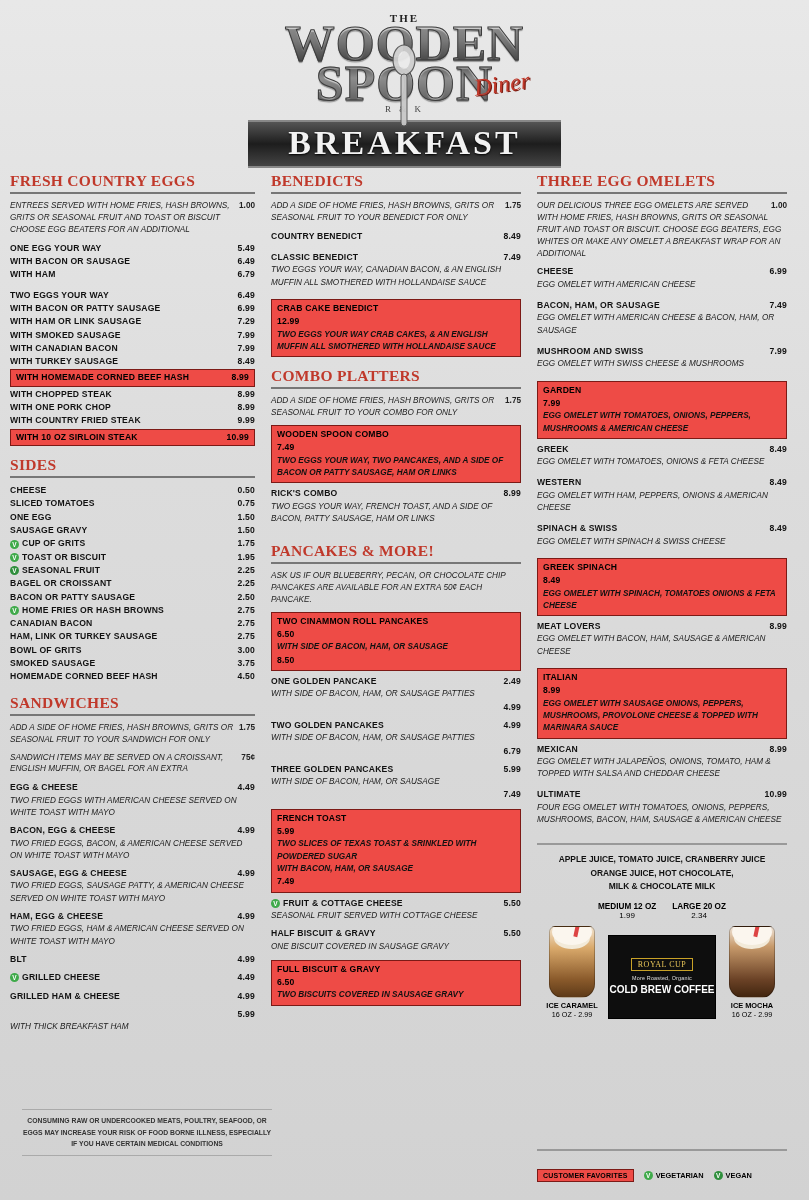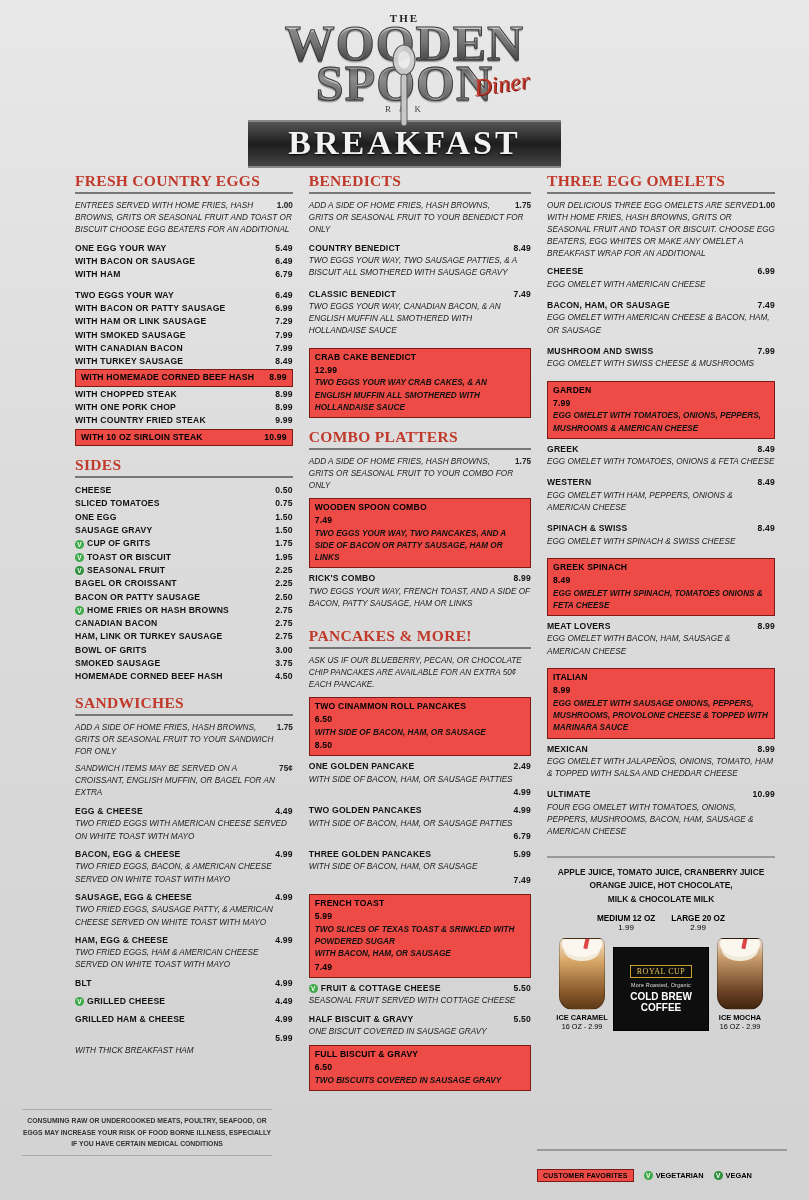--- a/index.html
+++ b/index.html
@@ -73,23 +73,22 @@
     padding: 2px 40px 4px 40px;
     border-top: 2px solid #888;
     border-bottom: 2px solid #888;
     text-shadow: 0 1px 2px #000;
     transform: skewX(-4px);
   }
 
   
   .columns {
     display: flex;
-    padding: 0 34px;
+    padding: 0 10px;
     gap: 16px;
-    margin-left: 41px;
   }
   .col { width: 245px; }
   .col.mid { width: 250px; }
   .col.right { width: 250px; }
 
   h2.sec {
     font-family: "Liberation Serif", serif;
     color: #c0392b;
     font-size: 15.5px;
     font-weight: bold;
@@ -180,21 +179,21 @@
     width: 40px; height: 26px; background: #fbf6ee; border-radius: 50%;
     box-shadow: 0 6px 0 -2px #f2ead9;
   }
   .cup .straw {
     position: absolute; top: -16px; left: 26px; width: 4px; height: 26px;
     background: #d44; transform: rotate(12deg);
   }
   .cup .lbl { font-size: 7.4px; font-weight: bold; margin-top: 3px; }
   .cup .lbl2 { font-size: 7.2px; }
   .brewbox {
-    width: 96px; height: 84px; background: #0e0e0e; color: #fff;
+    width: 108px; height: 84px; background: #0e0e0e; color: #fff;
     display: flex; flex-direction: column; align-items: center; justify-content: center;
     border: 1px solid #000;
   }
   .brewbox .rc {
     border: 1px solid #c9a227; color: #e8c558; font-family: "Liberation Serif", serif;
     font-size: 8px; padding: 1px 6px; margin-bottom: 4px; letter-spacing: .5px;
   }
   .brewbox .tiny { font-size: 5.4px; letter-spacing: .2px; opacity: .85; }
   .brewbox .cb { font-size: 10px; font-weight: bold; line-height: 1.1; margin-top: 3px; }
 
@@ -466,21 +465,20 @@
       <div class="note">
         <span class="pr">1.75</span>
         <span>ADD A SIDE OF HOME FRIES, HASH BROWNS, GRITS OR SEASONAL FRUIT TO YOUR BENEDICT FOR ONLY</span>
       </div>
       <div id="benedicts-list">
           <div class="item">
             <div class="row">
               <span class="nm">COUNTRY BENEDICT</span>
               <span class="pc">8.49</span>
             </div>
-      <div class="desc">TWO EGGS YOUR WAY, TWO SAUSAGE PATTIES, &amp; A BISCUIT ALL SMOTHERED WITH SAUSAGE GRAVY</div>
             <div class="gap"></div>
           </div>
           <div class="item">
             <div class="row">
               <span class="nm">CLASSIC BENEDICT</span>
               <span class="pc">7.49</span>
             </div>
       <div class="desc">TWO EGGS YOUR WAY, CANADIAN BACON, &amp; AN ENGLISH MUFFIN ALL SMOTHERED WITH HOLLANDAISE SAUCE</div>
             <div class="gap"></div>
           </div>
@@ -705,21 +703,21 @@
         <div class="dtext">APPLE JUICE, TOMATO JUICE, CRANBERRY JUICE</div>
         <div class="dtext">ORANGE JUICE, HOT CHOCOLATE,</div>
         <div class="dtext">MILK &amp; CHOCOLATE MILK</div>
         <div class="sizes">
           <div class="sz">
             <div>MEDIUM 12 OZ</div>
             <div class="szp">1.99</div>
           </div>
           <div class="sz">
             <div>LARGE 20 OZ</div>
-            <div class="szp">2.99</div>
+            <div class="szp">2.34</div>
           </div>
         </div>
         <div class="cups">
           <div class="cup caramel">
             <div class="glass">
               <div class="cream"></div>
               <div class="straw"></div>
             </div>
             <div class="lbl">ICE CARAMEL</div>
             <div class="lbl2">16 OZ - 2.99</div>

